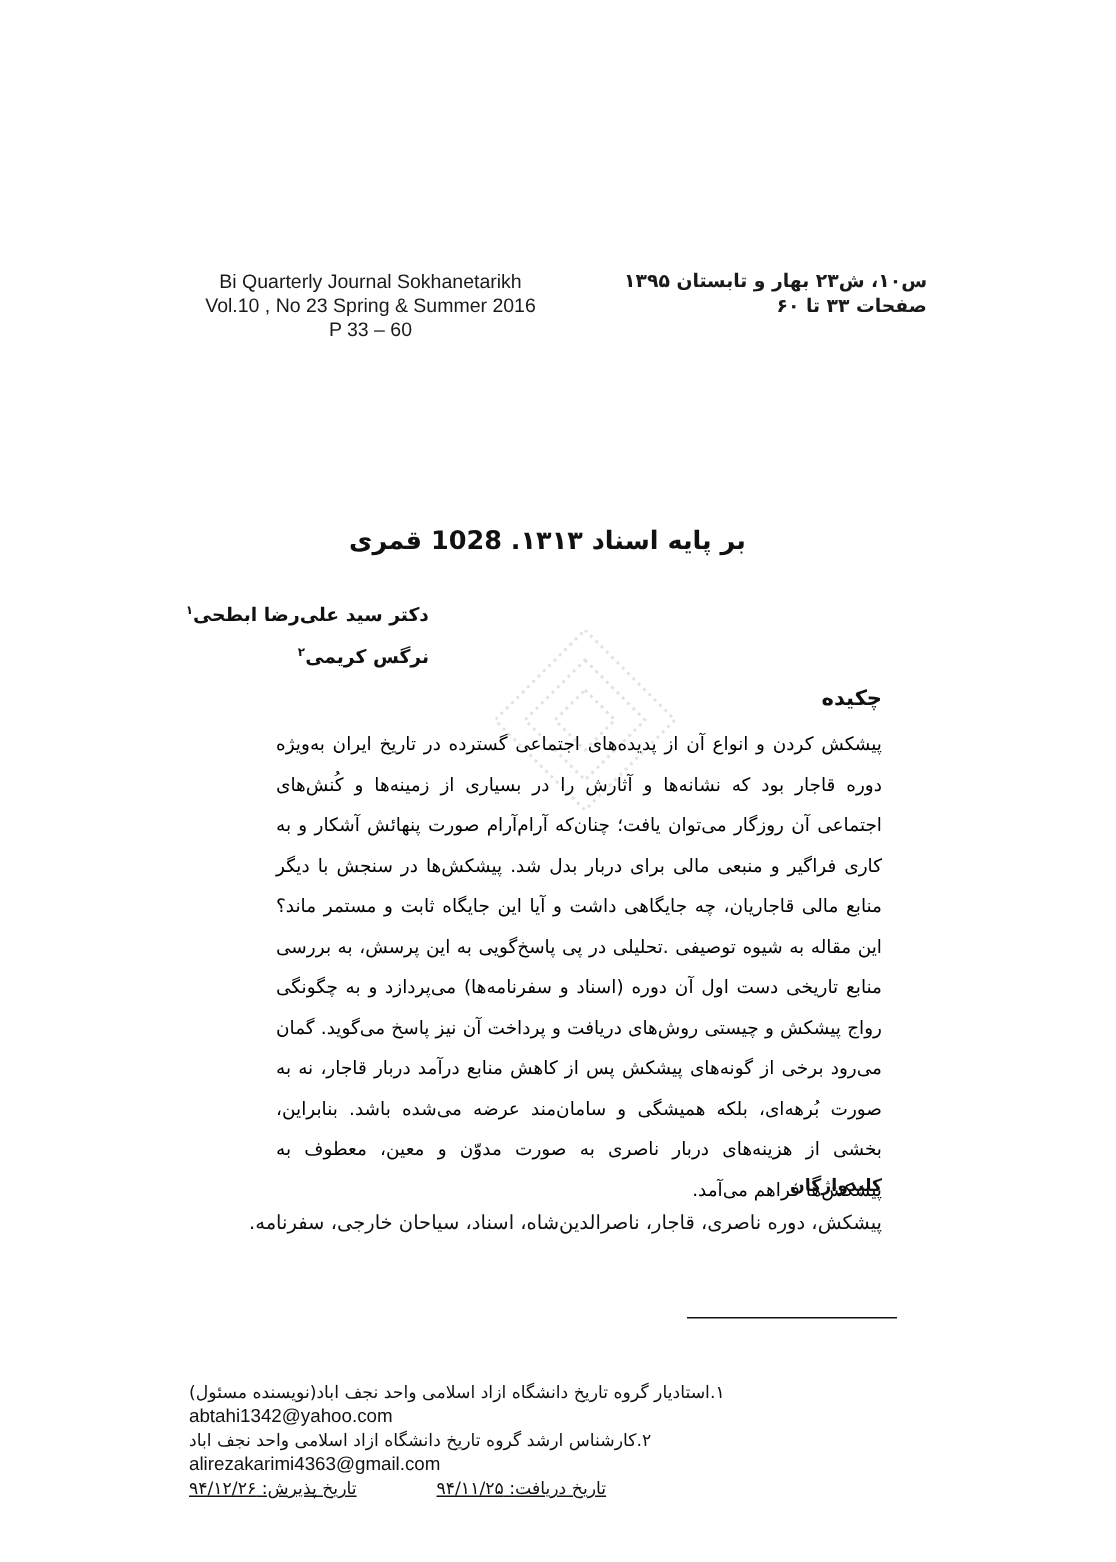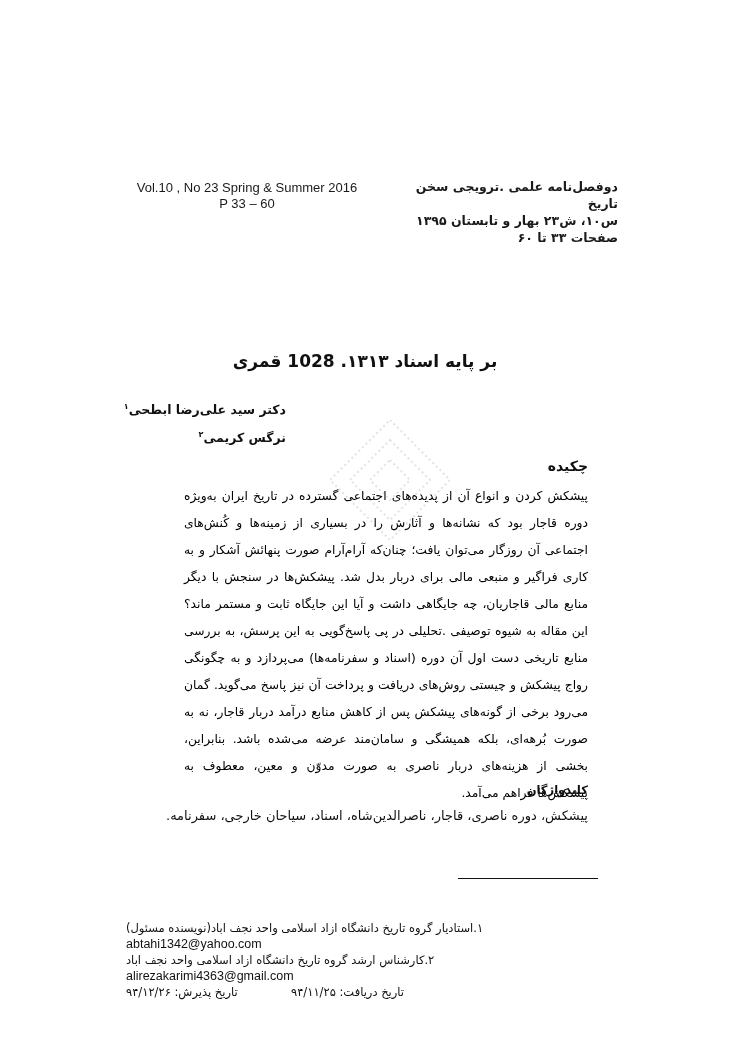--- a/index.html
+++ b/index.html
@@ -12,33 +12,33 @@
   .author sup { font-size: 8px; }
   .a1 { right: 462px; top: 402px; width: 200px; }
   .a2 { right: 462px; top: 430px; width: 200px; }
   .abstract-heading { right: 156px; top: 458px; direction: rtl; font-size: 14px; font-weight: bold; margin-left: 30px; }
   .abstract { left: 184px; top: 483px; width: 404px; direction: rtl; text-align: justify; text-align-last: right; font-size: 12.3px; line-height: 27px; color: #000000; }
   .kw-heading { right: 156px; top: 783px; direction: rtl; font-size: 11.5px; font-weight: bold; text-align: center; }
   .keywords { right: 156px; top: 808px; direction: rtl; font-size: 13px; text-align: right; }
   .fn-rule { left: 458px; top: 878px; width: 140px; height: 1px; background: #111; }
   .footnotes { left: 126px; top: 920px; width: 476px; direction: rtl; text-align: left; font-size: 11.5px; line-height: 16px; }
   .footnotes .email { font-family: "Liberation Sans", sans-serif; font-size: 12.5px; unicode-bidi: embed; direction: ltr; }
-  .dates span { display: inline-block; }
+  .dates span { display: inline-block; text-decoration: underline; }
   .watermark { left: 330px; top: 420px; width: 120px; height: 120px; opacity: 0.18; }
 </style>
 </head>
 <body>
 
 <div class="abs en-header">
+  <div>Bi Quarterly Journal Sokhanetarikh</div>
   <div>Vol.10 , No 23 Spring &amp; Summer 2016</div>
   <div>P 33 – 60</div>
 </div>
 
 <div class="abs fa-header">
-  <div>دوفصل‌نامه علمی .ترویجی سخن تاریخ</div>
   <div>س۱۰، ش۲۳ بهار و تابستان ۱۳۹۵</div>
   <div>صفحات ۳۳ تا ۶۰</div>
 </div>
 
 <svg class="abs watermark" viewBox="0 0 120 120">
   <polygon points="60,0 120,60 60,120 0,60" fill="none" stroke="#666" stroke-width="2" stroke-dasharray="2 3"></polygon>
   <polygon points="60,20 100,60 60,100 20,60" fill="none" stroke="#666" stroke-width="2" stroke-dasharray="2 3"></polygon>
   <polygon points="60,40 80,60 60,80 40,60" fill="none" stroke="#666" stroke-width="2" stroke-dasharray="2 3"></polygon>
 </svg>
 

